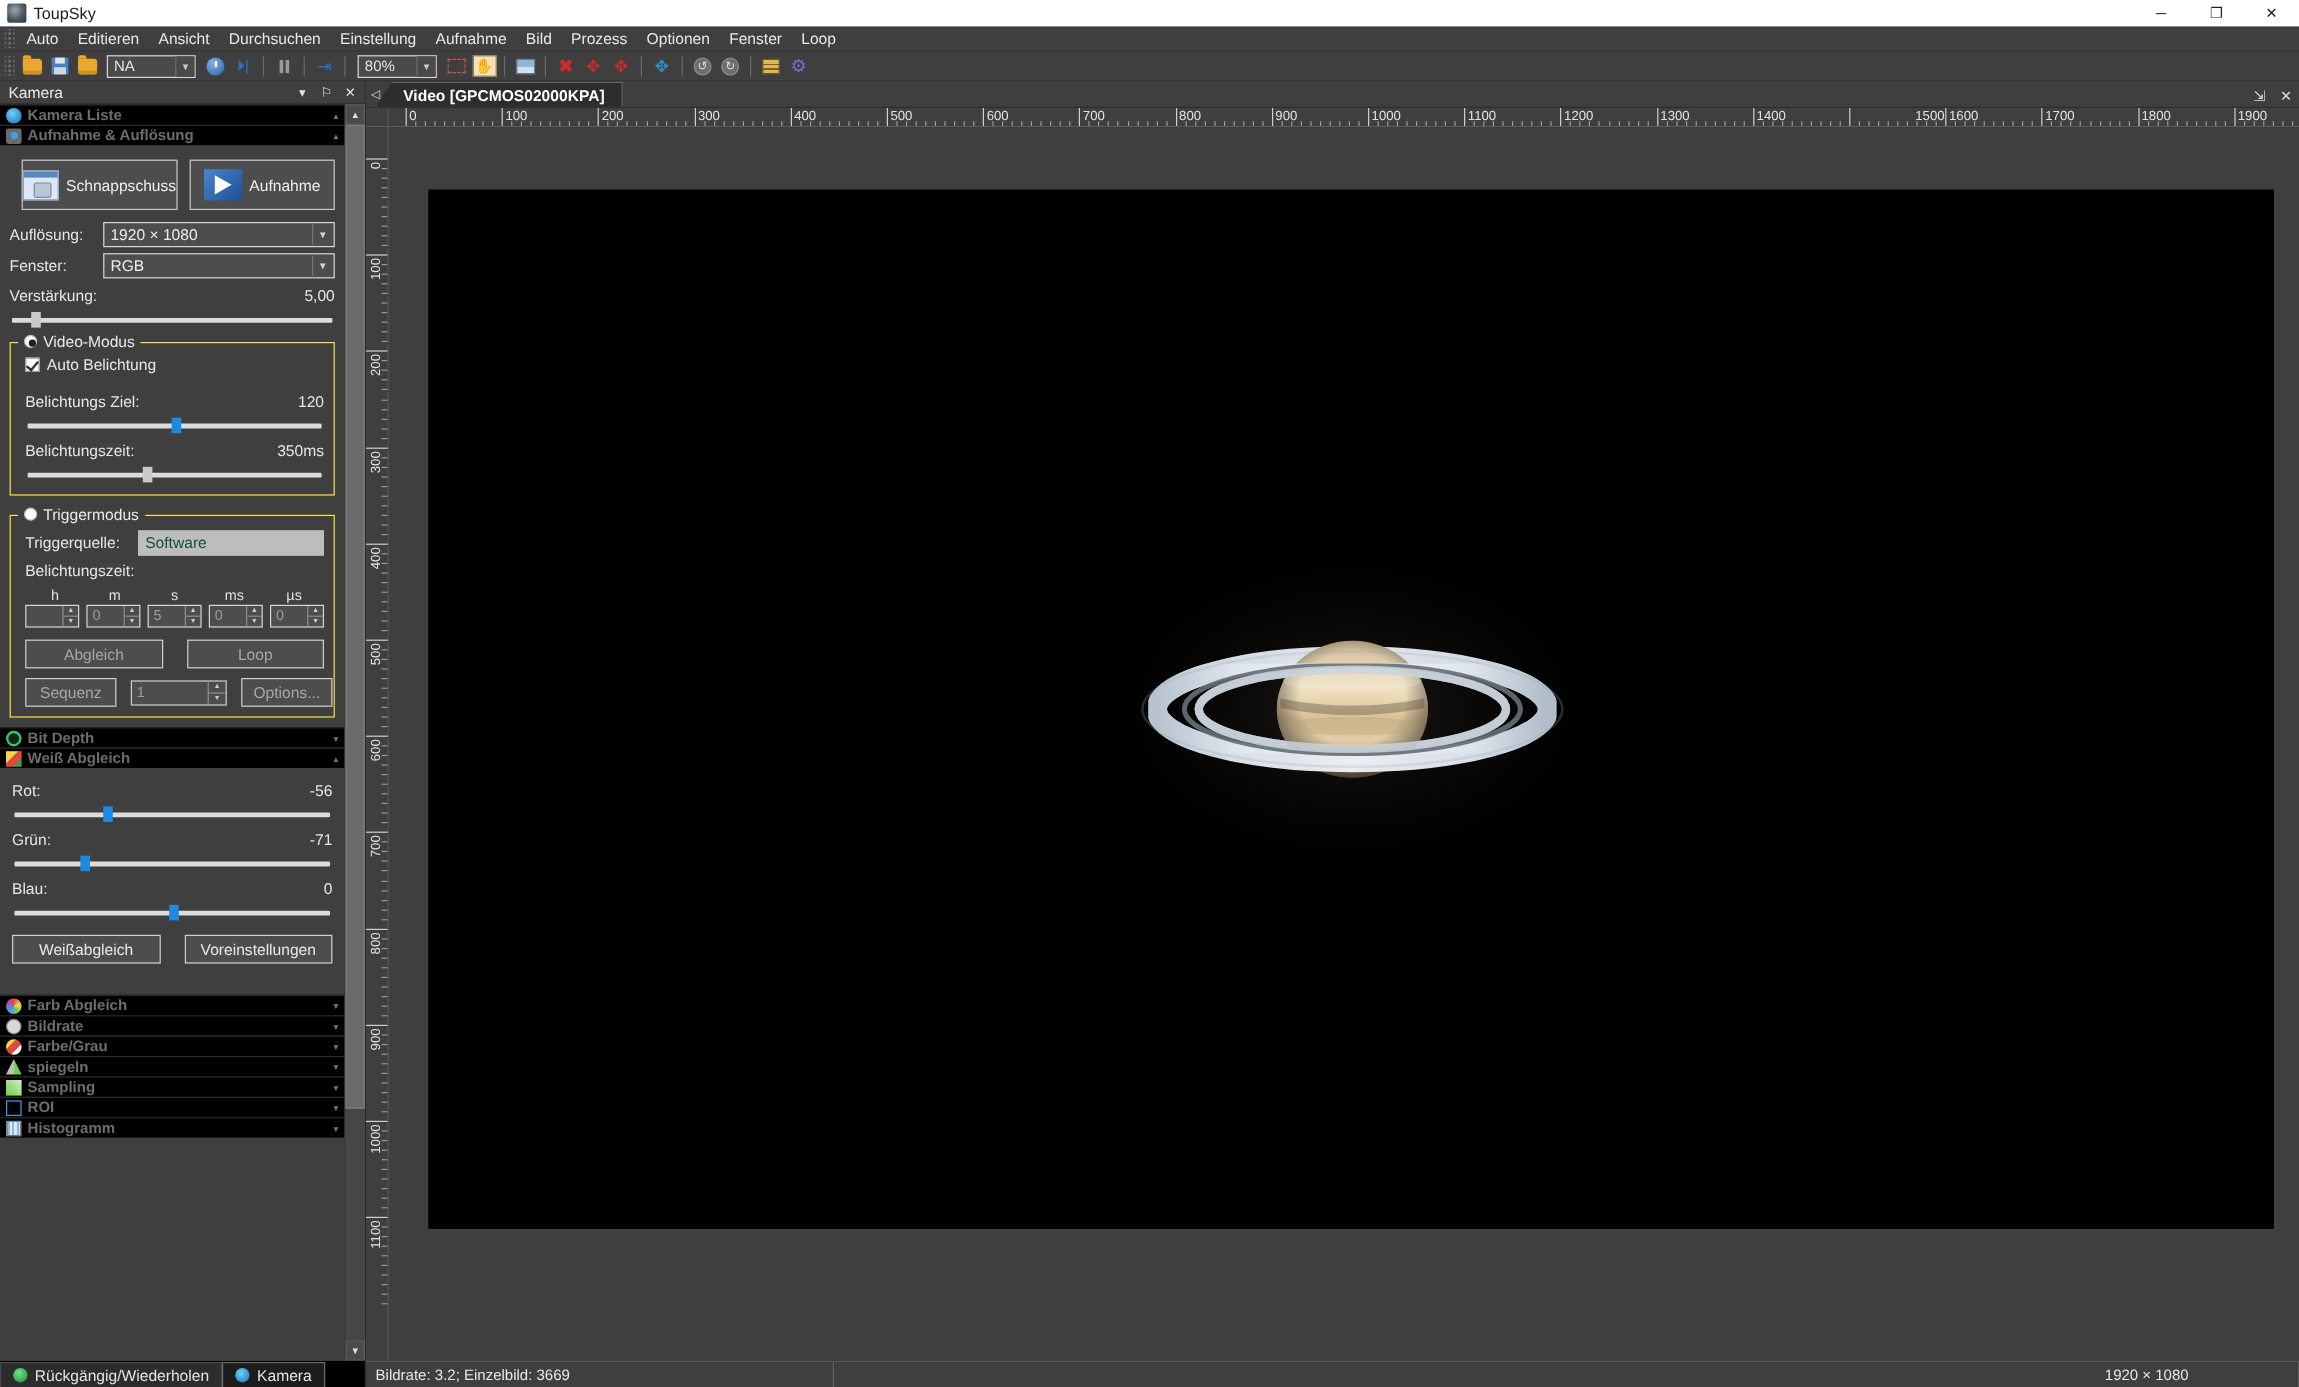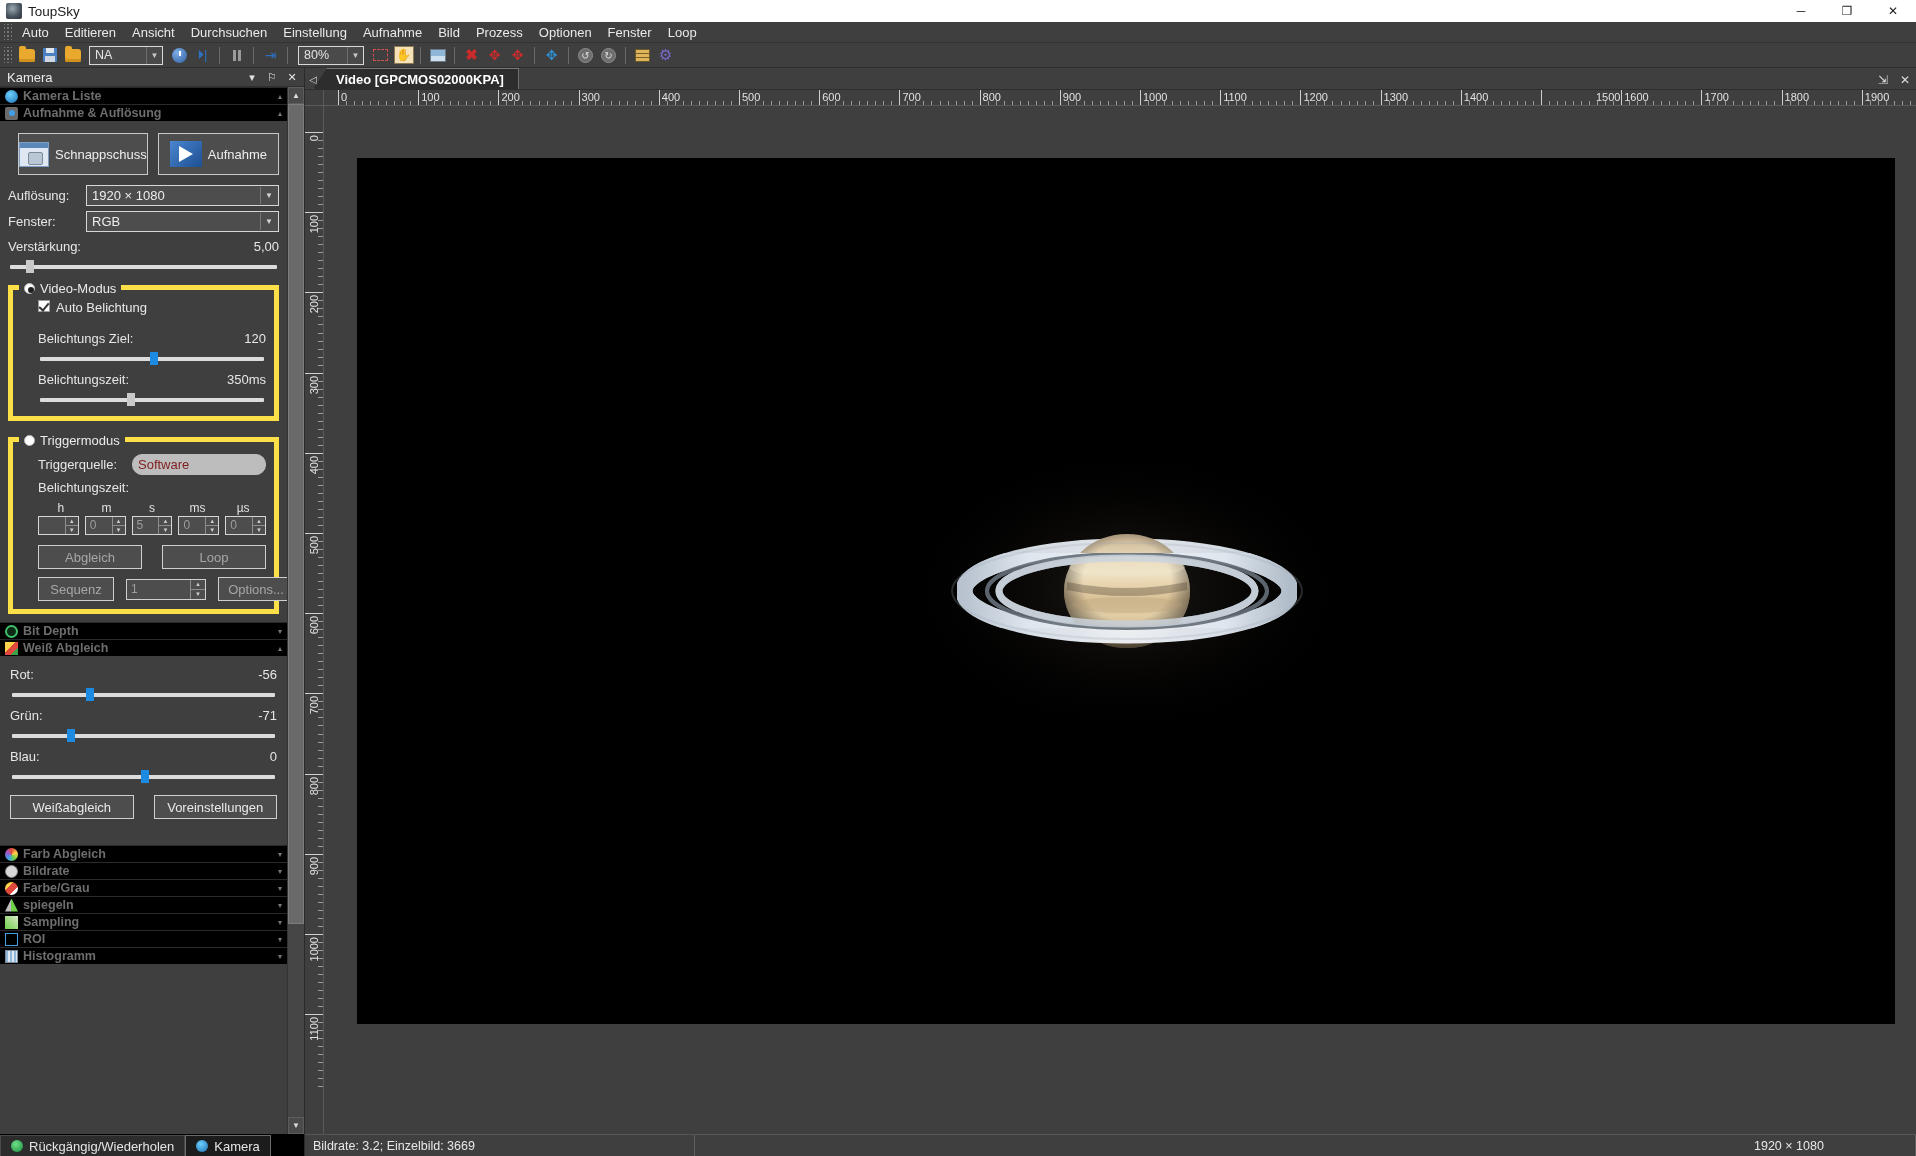--- a/index.html
+++ b/index.html
@@ -147,28 +147,28 @@
   }
   .labelval { display:flex; justify-content:space-between; align-items:center; margin-top:7px; }
   .labelval .l { font-size:13px; color:#e6e6e6; }
   .labelval .v { font-size:13px; color:#e6e6e6; }
 
   .slider { position:relative; height:14px; margin:5px 2px 2px 2px; }
   .slider .track { position:absolute; left:0; right:0; top:6px; height:4px; background:#dcdcdc; border-radius:1px; }
   .slider .thumb { position:absolute; top:1px; width:8px; height:13px; background:#1b8ae0; }
   .slider .thumb.grey { background:#c9c9c9; }
 
-  .groupbox { border:5px solid #fde047; margin-top:12px; padding:10px 8px 8px 25px; position:relative; }
+  .groupbox { border:1px solid #fde047; margin-top:12px; padding:10px 8px 8px 12px; position:relative; }
   .groupbox > .gblegend {
     position:absolute; top:-9px; left:6px; background:#3f3f3f; padding:0 5px;
     display:flex; align-items:center; gap:5px; font-size:13px; color:#eaeaea;
   }
   .radio { width:11px;height:11px;border-radius:50%;background:#fff;border:1px solid #bbb;position:relative;}
   .radio.on:after{content:"";position:absolute;left:2.5px;top:2.5px;width:6px;height:6px;border-radius:50%;background:#1f1f1f;}
-  .chkrow { display:flex; gap:6px; margin-bottom:16px; }
+  .chkrow { display:flex; align-items:center; gap:6px; margin-bottom:16px; }
   .chk { width:12px;height:12px;background:#fff;border:1px solid #9a9a9a;position:relative; }
   .chk.on:after{content:"";position:absolute;left:2px;top:0px;width:4px;height:8px;border-right:2px solid #333;border-bottom:2px solid #333;transform:rotate(40deg);}
 
   .timehdr { display:flex; margin:6px 0 1px 0; }
   .timehdr span { flex:1; text-align:center; font-size:12px; color:#e0e0e0; }
   .spinrow { display:flex; gap:6px; }
   .spin { flex:1; height:19px; border:1px solid #d6d6d6; background:#4d4d4d; display:flex; }
   .spin .sv { flex:1; font-size:12px; color:#9d9d9d; padding-left:4px; line-height:17px; }
   .spin .sarrows { width:13px; border-left:1px solid #8d8d8d; display:flex; flex-direction:column; }
   .spin .sarrows i { flex:1; display:flex;align-items:center;justify-content:center;font-size:6px;color:#ccc;font-style:normal; }
@@ -411,21 +411,21 @@
               </div>
             </div>
 
             <div class="groupbox" style="margin-top:16px;">
               <div class="gblegend">
                 <span class="radio"></span>
                 <span>Triggermodus</span>
               </div>
               <div class="frow" style="margin-top:2px;">
                 <span class="flabel" style="width:94px;flex:0 0 94px;">Triggerquelle:</span>
-                <div class="combo" style="background:#bdbdbd;border-color:#bdbdbd;color:#7f1d1d;border-radius:10px;">
+                <div class="combo" style="background:#bdbdbd;border-color:#bdbdbd;color:#14532d;">
                   <span>Software</span>
                 </div>
               </div>
               <div style="font-size:13px;color:#e6e6e6;margin-top:4px;">Belichtungszeit:</div>
 
               <div class="timehdr">
                 <span>h</span>
                 <span>m</span>
                 <span>s</span>
                 <span>ms</span>

